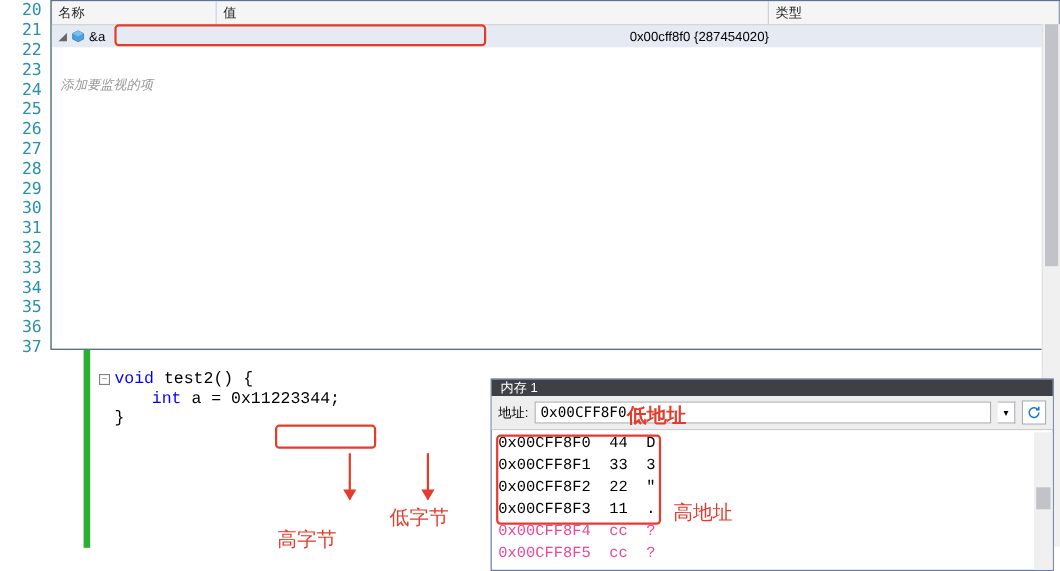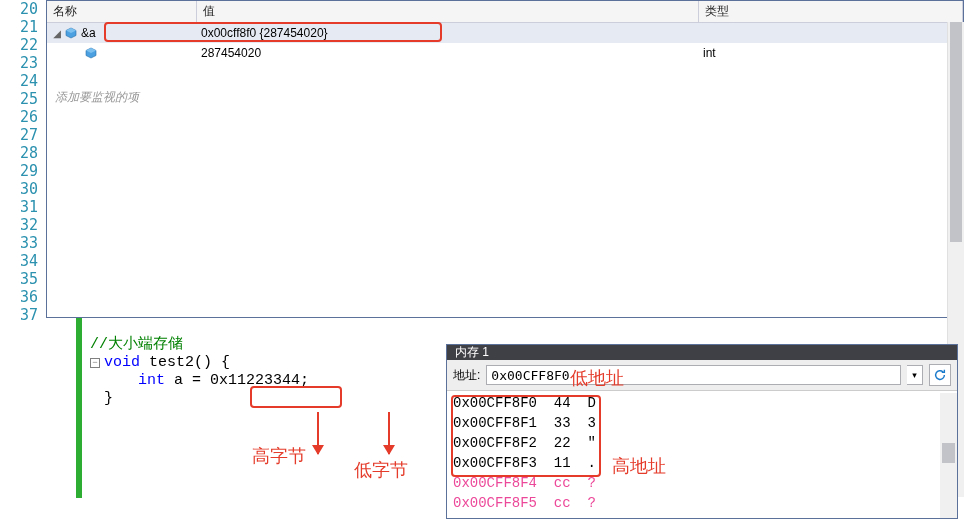--- a/index.html
+++ b/index.html
@@ -11,21 +11,21 @@
   .watch-panel { border: 1px solid #5b7199; background: #14532d; height: 318px; display: flex; flex-direction: column; }
   .watch-header { display: flex; background: #f5f5f5; border-bottom: 1px solid #cccedb; height: 22px; }
   .watch-header > div { padding: 2px 6px; border-right: 1px solid #cccedb; font-size: 12px; color: #1e1e1e; }
   .col-name { width: 150px; }
   .col-value { width: 502px; }
   .col-type { flex: 1; }
   .watch-rows { flex: 1; overflow: auto; background: #fff; }
   .watch-row { display: flex; height: 20px; align-items: center; font-size: 12px; }
   .watch-row.sel { background: #e6eaf2; }
   .watch-row .c1 { width: 150px; display: flex; align-items: center; padding-left: 4px; }
-  .watch-row .c2 { width: 502px; padding-left: 4px; }
+  .watch-row .c2 { width: 502px; padding-left: 4px; text-align: right; }
   .watch-row .c3 { flex: 1; padding-left: 4px; }
   .expander { width: 12px; height: 12px; display: inline-flex; align-items: center; justify-content: center; color: #666; margin-right: 2px; font-size: 10px; }
   .cube { width: 12px; height: 12px; display: inline-block; margin-right: 4px; position: relative; }
   .cube svg { width: 12px; height: 12px; }
   .placeholder-row { color: #999; font-style: italic; padding-left: 8px; height: 20px; display: flex; align-items: center; margin-top: 24px; }
   .red-box1 { position: absolute; border: 2.5px solid #e43b2a; border-radius: 4px; pointer-events: none; }
   .tab-strip { display: flex; background: #2d2d30; color: #fff; height: 22px; align-items: stretch; }
   .tab { padding: 3px 10px; font-size: 12px; color: #fff; background: #3f3f46; }
   .tab.active { background: #0e639c; }
   .vsb { position:absolute; right:0; top:22px; bottom:22px; width:17px; background:#f0f0f0; border-left:1px solid #e0e0e0;}
@@ -90,58 +90,45 @@
             <div class="c1" style="padding-left: 4px;">
               <span class="expander">◢</span>
               <span class="cube"><svg viewBox="0 0 12 12">
                   <path d="M6 1 L11 3.5 L11 8.5 L6 11 L1 8.5 L1 3.5 Z" fill="#4aa0e0" stroke="#2a6fa8" stroke-width="0.6"></path>
                   <path d="M6 1 L11 3.5 L6 6 L1 3.5 Z" fill="#7cc0f0"></path>
                 </svg></span>
               <span>&amp;a</span>
             </div>
             <div class="c2">0x00cff8f0 {287454020}</div>
           </div>
-          <div class="watch-row">
-            <div class="c1" style="padding-left: 24px;">
-              <span class="expander"></span>
-              <span class="cube"><svg viewBox="0 0 12 12">
-                  <path d="M6 1 L11 3.5 L11 8.5 L6 11 L1 8.5 L1 3.5 Z" fill="#4aa0e0" stroke="#2a6fa8" stroke-width="0.6"></path>
-                  <path d="M6 1 L11 3.5 L6 6 L1 3.5 Z" fill="#7cc0f0"></path>
-                </svg></span>
-              <span></span>
-            </div>
-            <div class="c2">287454020</div>
-            <div class="c3">int</div>
-          </div>
           <div class="placeholder-row">添加要监视的项</div>
         </div>
       <div class="vsb">
           <div class="thumb"></div>
         </div>
 
       <div class="red-box1" style="left:58px; top:22px; width:338px; height:20px;"></div>
     </div>
 
     <div class="code-area">
       <div style="width:30px"></div>
       <div class="green-bar"></div>
       <div class="code-lines" id="code-lines">
         <div style="height:18px;"></div>
-        <div><span class="cmt">//大小端存储</span></div>
         <div><span class="outline-box">−</span><span class="kw">void</span><span> test2</span><span>() {</span></div>
         <div style="padding-left:48px;"><span class="kw">int</span><span> a = 0x</span><span>11223344</span><span>;</span></div>
         <div style="padding-left:14px;"><span>}</span></div>
 
         <div class="red-box-code" style="left:168px; top:68px; width:92px; height:22px;"></div>
       </div>
     </div>
 
     <div class="arrow-down" style="left:271px; top:412px; height:42px;"></div>
     <div class="arrow-down" style="left:342px; top:412px; height:42px;"></div>
-    <div class="red-label" style="left:206px; top:444px;text-align:right;">高字节</div>
+    <div class="red-label" style="left:206px; top:478px;text-align:right;">高字节</div>
     <div class="red-label" style="left:308px; top:458px;font-family:Liberation Mono, monospace;">低字节</div>
 
     <div class="memory-panel">
       <div class="memory-title">内存 1</div>
       <div class="memory-addr-bar">
         <span>地址:</span>
         <input type="text" value="0x00CFF8F0" style="">
         <div class="dd-btn">▾</div>
         <div class="refresh-btn">
           <svg viewBox="0 0 16 16" width="14" height="14">
@@ -156,16 +143,16 @@
           <div class="row">0x00CFF8F3  11  .</div>
           <div class="row gray">0x00CFF8F4  cc  ?</div>
           <div class="row gray">0x00CFF8F5  cc  ?</div>
         </div>
       <div class="mem-vsb">
           <div class="thumb"></div>
         </div>
 
       <div class="mem-red-box" style="left:4px; top:50px; width:150px; height:82px;"></div>
     </div>
-    <div class="red-label" style="left:524px; top:366px;">低地址</div>
+    <div class="red-label" style="left:524px; top:366px;font-weight:bold;">低地址</div>
     <div class="red-label" style="left:566px; top:454px;">高地址</div>
   </div>
 </div>
 
 </body></html>

